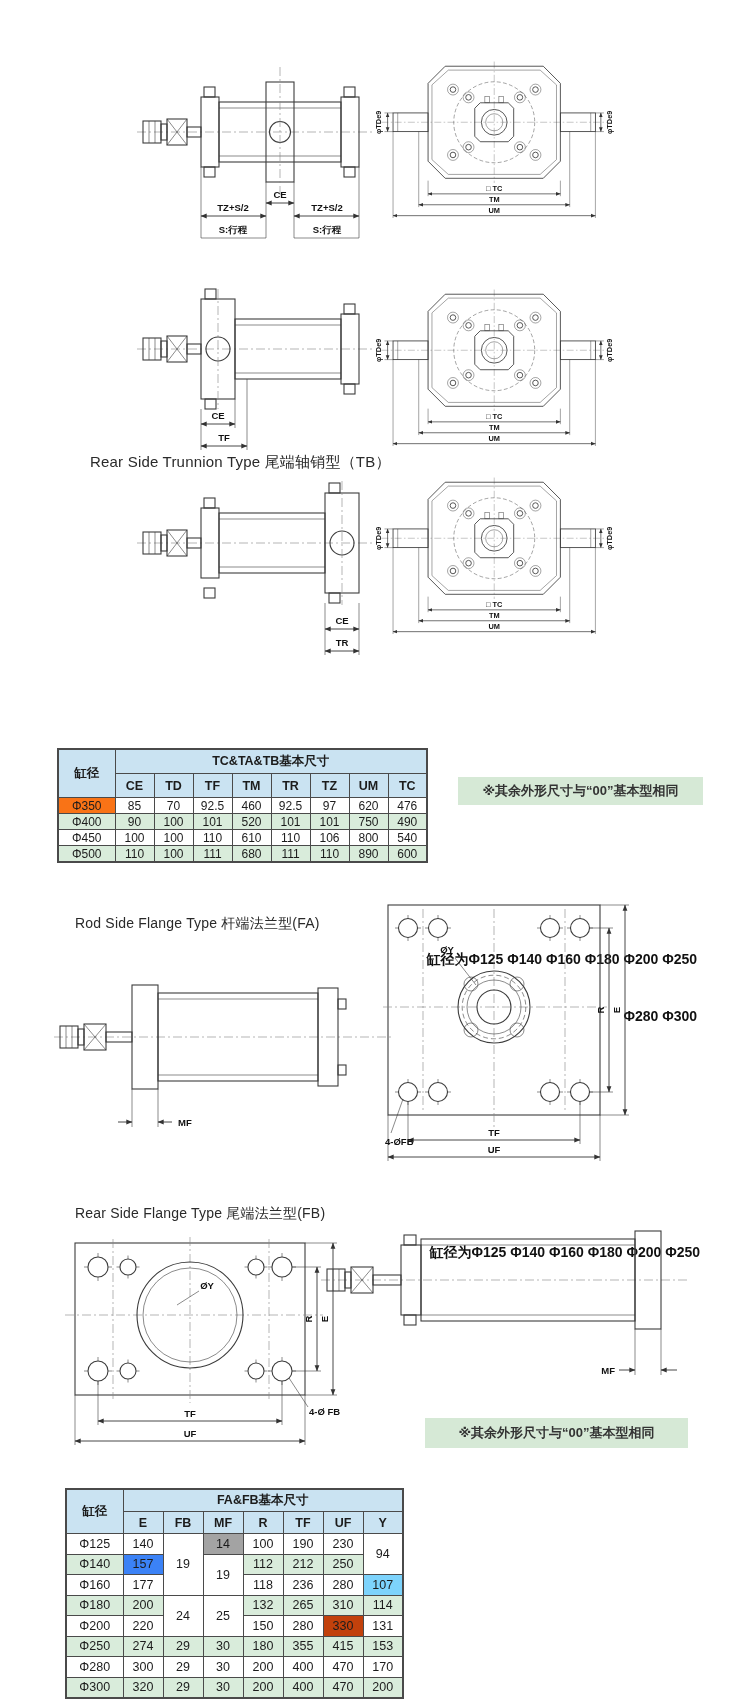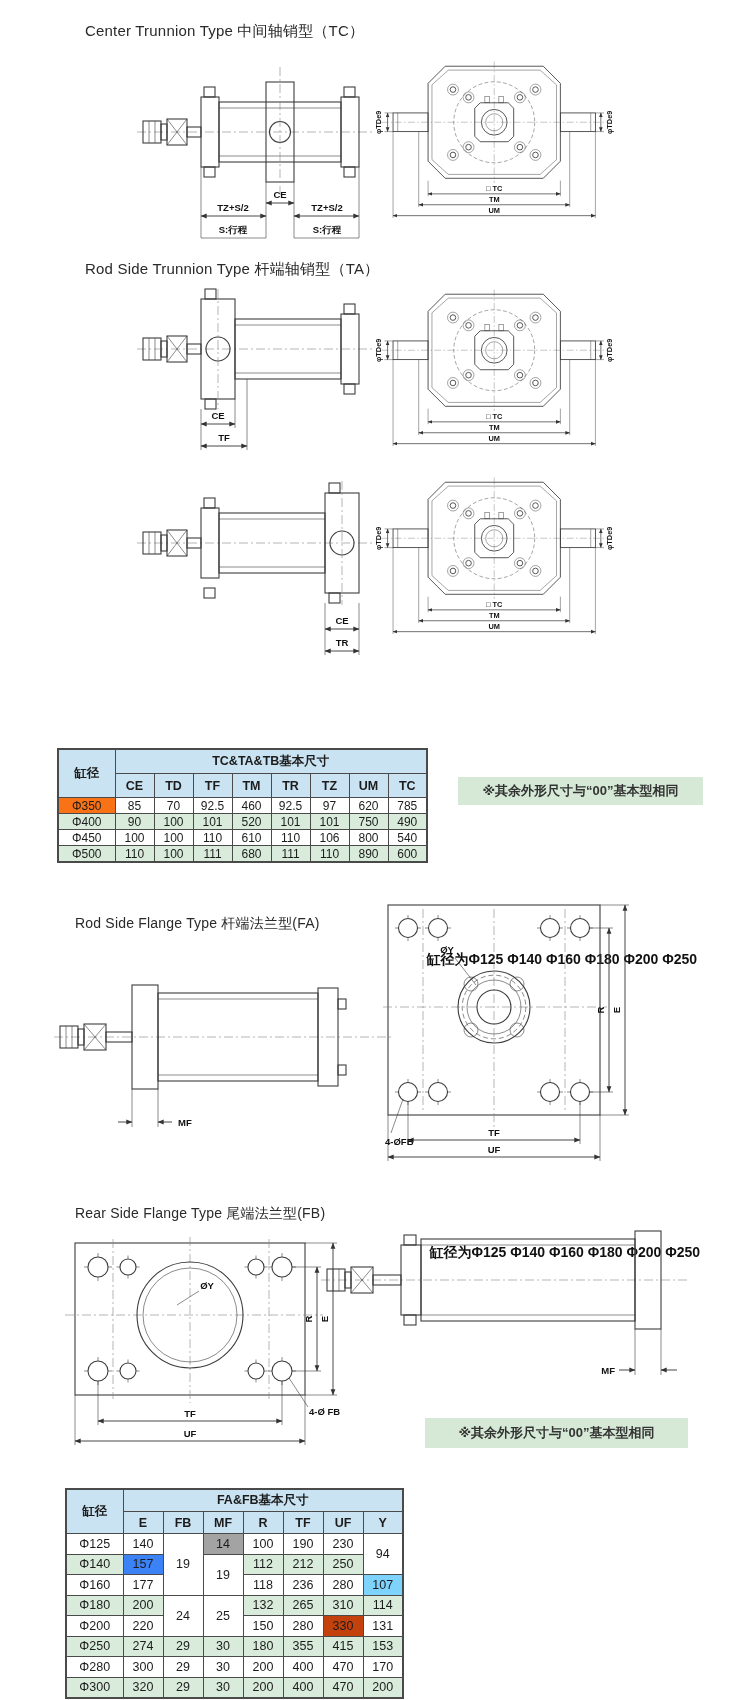--- a/index.html
+++ b/index.html
@@ -80,21 +80,20 @@
         <path class="dimline" marker-start="url(#ar)" marker-end="url(#ar)" d="M60,172 H230"></path>
         <path class="dimline" marker-start="url(#ar)" marker-end="url(#ar)" d="M48,186 H242"></path>
         <path class="dimline" marker-start="url(#ar)" marker-end="url(#ar)" d="M15,200 H275"></path>
         <path class="thin" d="M15,68 H4 M15,92 H4 M275,68 H286 M275,92 H286"></path>
         <path class="dimline" marker-start="url(#ar)" marker-end="url(#ar)" d="M8,68 V92"></path>
         <path class="dimline" marker-start="url(#ar)" marker-end="url(#ar)" d="M282,68 V92"></path>
       </g>
     </defs>
   </svg>
 
-  <div class="abs sec-title" style="left:85px;top:22px">Center Trunnion Type 中间轴销型（TC）</div>
 
   <svg class="abs" style="left:135px;top:57px" width="240" height="195" viewBox="0 0 240 195">
     <path class="cl" d="M2,75 H238"></path>
     <rect class="ln" x="8" y="64" width="18" height="22"></rect>
       <path class="thin" d="M14,64 V86 M20,64 V86"></path>
     <rect class="ln" x="26" y="67" width="6" height="16"></rect>
     <rect class="ln" x="32" y="62" width="20" height="26"></rect>
       <path class="thin" d="M32,62 L52,88 M52,62 L32,88"></path>
     <rect class="ln" x="52" y="70" width="14" height="10"></rect>
     <rect class="ln" x="66" y="40" width="18" height="70"></rect>
@@ -122,21 +121,20 @@
 
   <svg class="abs" style="left:375px;top:60px" width="240" height="165" viewBox="-8 0 308 212">
     <use href="#endview"></use>
     <text class="dimtxt" x="145" y="168" text-anchor="middle">□ TC</text>
     <text class="dimtxt" x="145" y="182" text-anchor="middle">TM</text>
     <text class="dimtxt" x="145" y="197" text-anchor="middle">UM</text>
     <text class="dimtxt" transform="rotate(-90 -1 80)" x="-1" y="80" text-anchor="middle">φTDe9</text>
     <text class="dimtxt" transform="rotate(-90 296 80)" x="296" y="80" text-anchor="middle">φTDe9</text>
   </svg>
 
-  <div class="abs sec-title" style="left:85px;top:260px">Rod Side Trunnion Type 杆端轴销型（TA）</div>
 
   <svg class="abs" style="left:135px;top:287px" width="240" height="170" viewBox="0 0 240 170">
     <path class="cl" d="M2,62 H238"></path>
     <rect class="ln" x="8" y="51" width="18" height="22"></rect>
       <path class="thin" d="M14,51 V73 M20,51 V73"></path>
     <rect class="ln" x="26" y="54" width="6" height="16"></rect>
     <rect class="ln" x="32" y="49" width="20" height="26"></rect>
       <path class="thin" d="M32,49 L52,75 M52,49 L32,75"></path>
     <rect class="ln" x="52" y="57" width="14" height="10"></rect>
     <rect class="ln" x="66" y="12" width="34" height="100"></rect>
@@ -158,20 +156,21 @@
 
   <svg class="abs" style="left:375px;top:288px" width="240" height="165" viewBox="-8 0 308 212">
     <use href="#endview"></use>
     <text class="dimtxt" x="145" y="168" text-anchor="middle">□ TC</text>
     <text class="dimtxt" x="145" y="182" text-anchor="middle">TM</text>
     <text class="dimtxt" x="145" y="197" text-anchor="middle">UM</text>
     <text class="dimtxt" transform="rotate(-90 -1 80)" x="-1" y="80" text-anchor="middle">φTDe9</text>
     <text class="dimtxt" transform="rotate(-90 296 80)" x="296" y="80" text-anchor="middle">φTDe9</text>
   </svg>
 
+  <div class="abs sec-title" style="left:90px;top:453px">Rear Side Trunnion Type 尾端轴销型（TB）</div>
 
   <svg class="abs" style="left:135px;top:473px" width="240" height="185" viewBox="0 0 240 185">
     <path class="cl" d="M2,70 H238"></path>
     <rect class="ln" x="8" y="59" width="18" height="22"></rect>
       <path class="thin" d="M14,59 V81 M20,59 V81"></path>
     <rect class="ln" x="26" y="62" width="6" height="16"></rect>
     <rect class="ln" x="32" y="57" width="20" height="26"></rect>
       <path class="thin" d="M32,57 L52,83 M52,57 L32,83"></path>
     <rect class="ln" x="52" y="65" width="14" height="10"></rect>
     <rect class="ln" x="66" y="35" width="18" height="70"></rect>
@@ -229,21 +228,21 @@
         </tr>
         <tr class="dr">
           <td style="background:#f97316">Φ350</td>
           <td style="background:#fff">85</td>
           <td style="background:#fff">70</td>
           <td style="background:#fff">92.5</td>
           <td style="background:#fff">460</td>
           <td style="background:#fff">92.5</td>
           <td style="background:#fff">97</td>
           <td style="background:#fff">620</td>
-          <td style="background:#fff">785</td>
+          <td style="background:#fff">476</td>
         </tr>
         <tr class="dr">
           <td style="background:#d9ecdb">Φ400</td>
           <td style="background:#d9ecdb">90</td>
           <td style="background:#d9ecdb">100</td>
           <td style="background:#d9ecdb">101</td>
           <td style="background:#d9ecdb">520</td>
           <td style="background:#d9ecdb">101</td>
           <td style="background:#d9ecdb">101</td>
           <td style="background:#d9ecdb">750</td>
@@ -273,20 +272,21 @@
         </tr>
       </tbody>
     </table>
   <div class="abs note-box" style="left:458px;top:777px;width:245px;height:28px">
     <span>※其余外形尺寸与“00”基本型相同</span>
   </div>
 
   <div class="abs sec-title sm" style="left:75px;top:915px">Rod Side Flange Type 杆端法兰型(FA)</div>
   <div class="abs bore-note" style="left:370px;top:912px;width:327px">
     <div>缸径为Φ125 Φ140 Φ160 Φ180 Φ200 Φ250</div>
+    <div>Φ280 Φ300</div>
   </div>
 
   <svg class="abs" style="left:50px;top:975px" width="345" height="170" viewBox="0 0 345 170">
     <path class="cl" d="M4,62 H342"></path>
     <rect class="ln" x="10" y="51" width="18" height="22"></rect>
       <path class="thin" d="M16,51 V73 M22,51 V73"></path>
     <rect class="ln" x="28" y="54" width="6" height="16"></rect>
     <rect class="ln" x="34" y="49" width="22" height="26"></rect>
       <path class="thin" d="M34,49 L56,75 M56,49 L34,75"></path>
     <rect class="ln" x="56" y="57" width="26" height="10"></rect>

